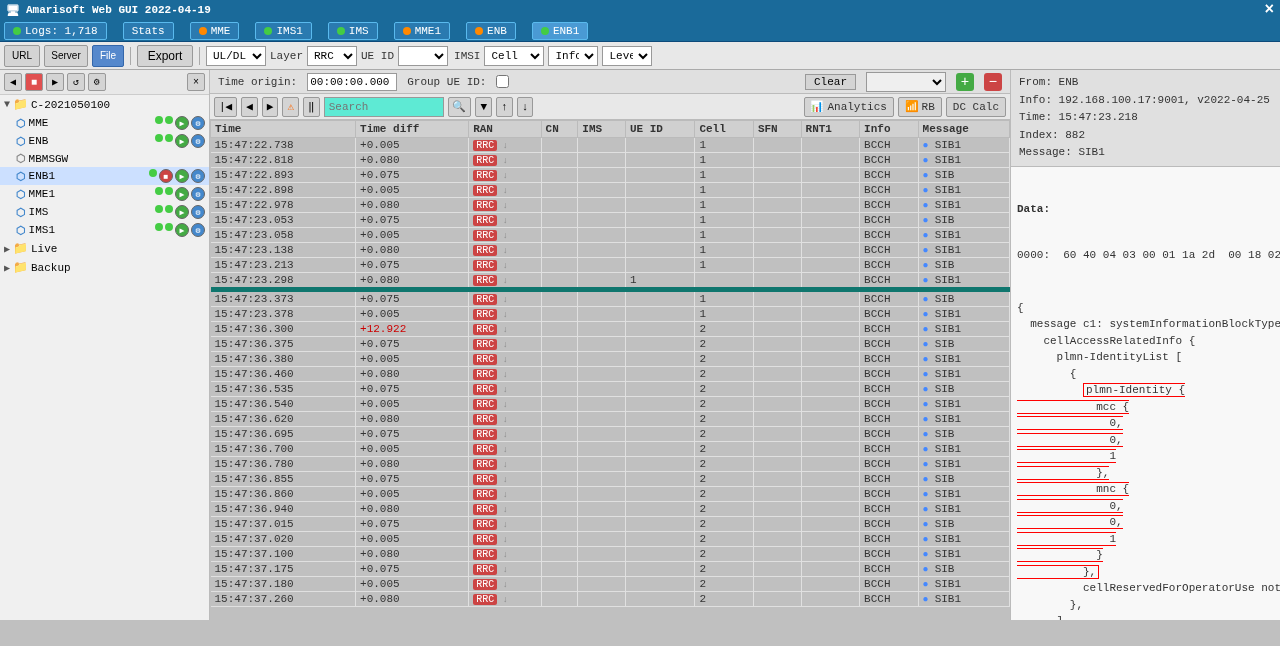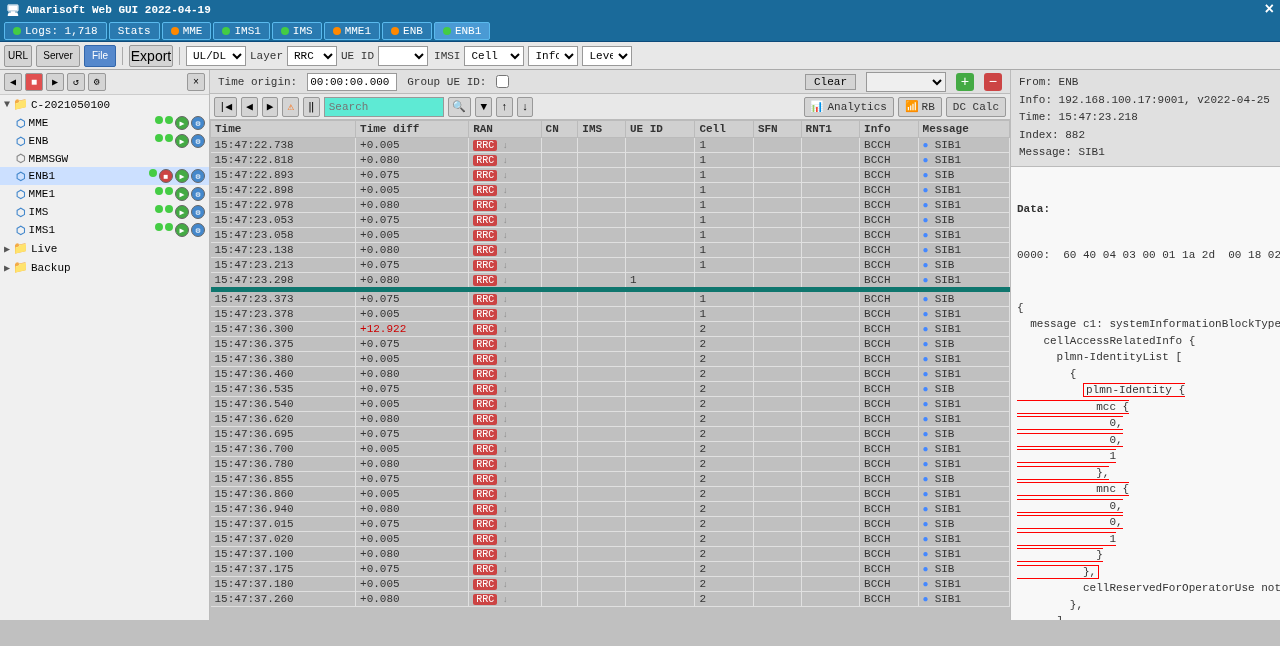--- a/index.html
+++ b/index.html
@@ -18,21 +18,21 @@
     }
 
     
     #menu-bar {
       background: #1a6a9a;
       color: white;
       height: 22px;
       display: flex;
       align-items: center;
       padding: 0 4px;
-      gap: 2px;
+      gap: 16px;
       border-bottom: 1px solid #0d4a7a;
     }
     .menu-tab {
       display: flex;
       align-items: center;
       padding: 2px 8px;
       background: #2a7ab0;
       border: 1px solid #5abaee;
       border-radius: 2px;
       cursor: pointer;
@@ -322,25 +322,25 @@
     <span class="tab-dot dot-orange"></span>
     <span>ENB</span>
   </div>
   <div class="menu-tab active">
     <span class="tab-dot dot-green"></span>
     <span>ENB1</span>
   </div>
 </div>
 
 <div id="toolbar">
-  <div class="toolbar-btn" style="width:28px; font-size:10px; font-family:sans-serif;">URL</div>
+  <div class="toolbar-btn" style="width:36px; font-size:10px; font-family:sans-serif;">URL</div>
   <div class="toolbar-btn" style="width:44px; font-size:10px; font-family:sans-serif;">Server</div>
   <div class="toolbar-btn" style="width:32px; font-size:10px; font-family:sans-serif; background:#5588cc; color:white; border-color:#3366aa;">File</div>
   <div class="toolbar-sep"></div>
-  <div class="toolbar-btn" style="width:44px; font-size:14px; font-family:sans-serif;">Export</div>
+  <div class="toolbar-btn" style="width:56px; font-size:12px; font-family:sans-serif;">Export</div>
   <div class="toolbar-sep"></div>
 
   <select class="filter-select" style="width:60px;">
     <option>UL/DL</option>
   </select>
   <span class="filter-label">Layer</span>
   <select class="filter-select" style="width:50px;">
     <option>RRC</option>
   </select>
   <span class="filter-label">UE ID</span>

